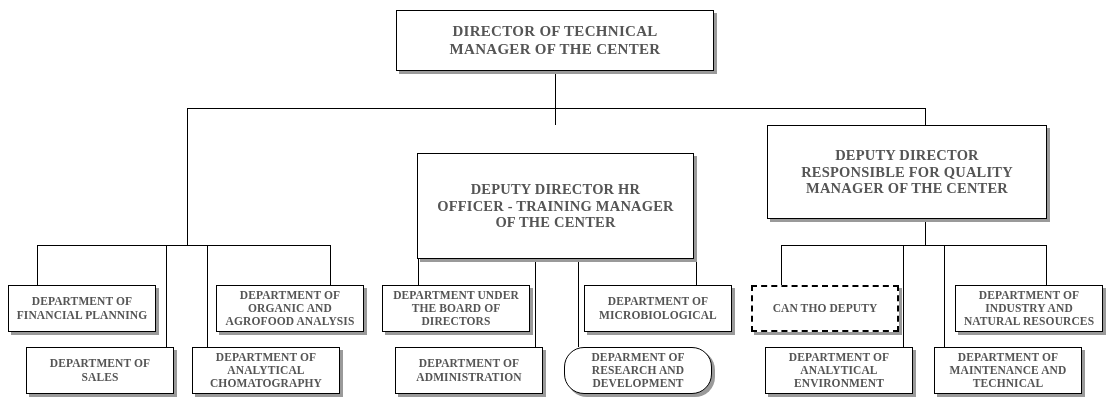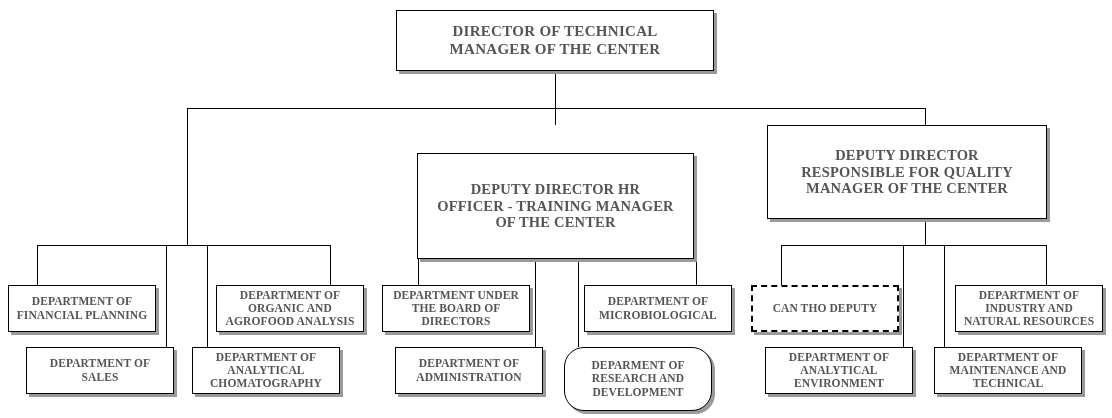--- a/index.html
+++ b/index.html
@@ -150,21 +150,21 @@
     <span class="label">DEPARTMENT OF
 ANALYTICAL
 CHOMATOGRAPHY</span>
   </div>
 
   <div class="node lvl4" style="left:395px; top:347px; width:148px; height:47px;">
     <span class="label">DEPARTMENT OF
 ADMINISTRATION</span>
   </div>
 
-  <div class="node lvl4" style="left:564px; top:347px; width:148px; height:64px;border-radius:20px;">
+  <div class="node lvl4" style="left:564px; top:347px; width:148px; height:47px;border-radius:20px;">
     <span class="label">DEPARMENT OF
 RESEARCH AND
 DEVELOPMENT</span>
   </div>
 
   <div class="node lvl4" style="left:765px; top:347px; width:148px; height:47px;">
     <span class="label">DEPARTMENT OF
 ANALYTICAL
 ENVIRONMENT</span>
   </div>

